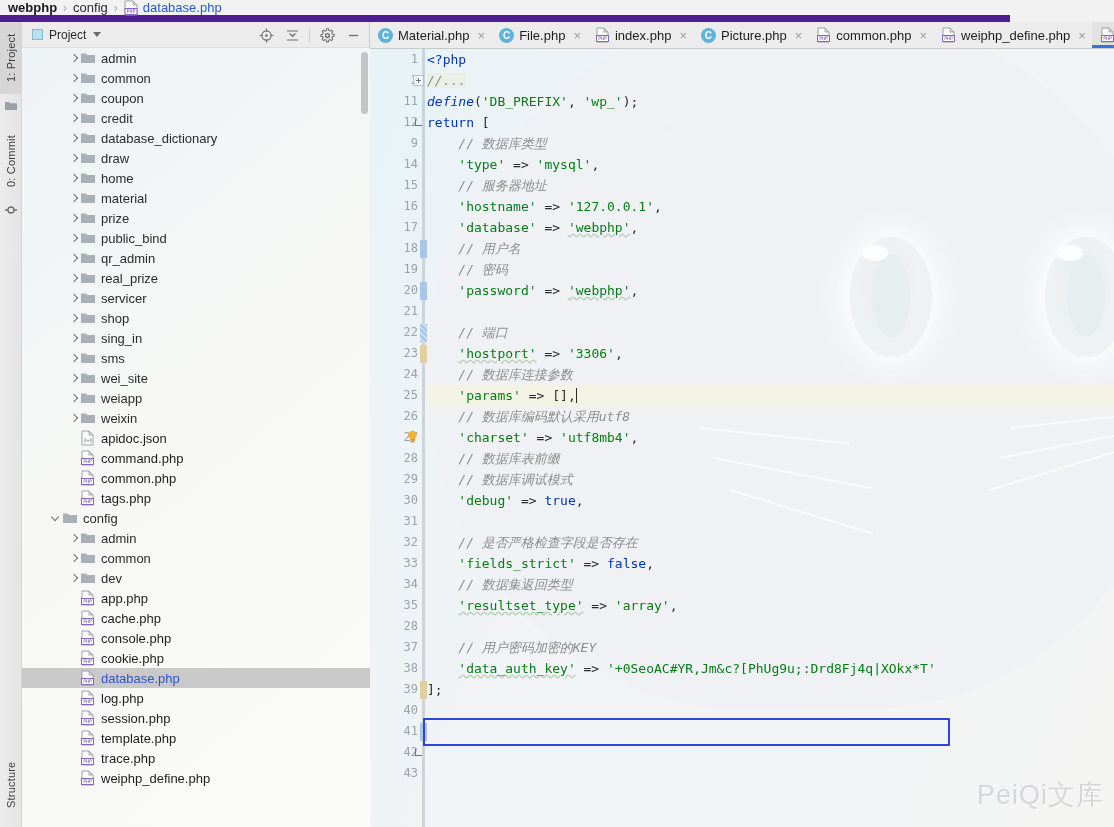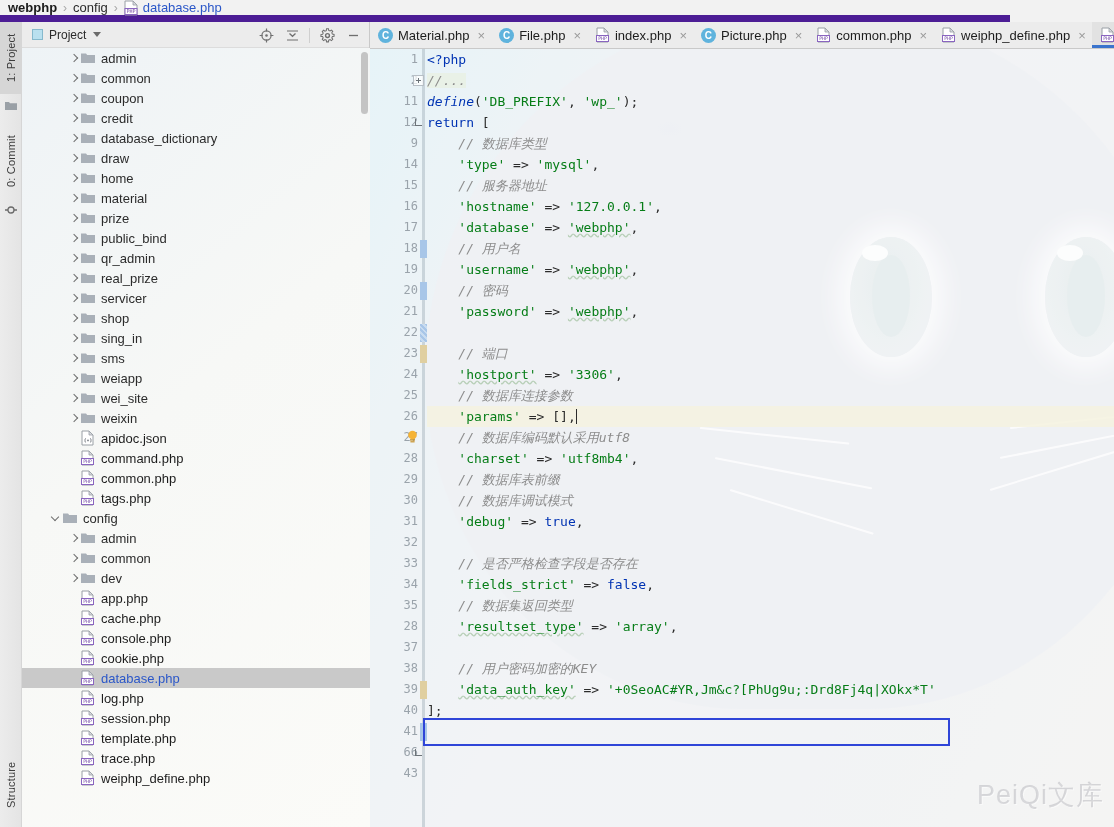--- a/index.html
+++ b/index.html
@@ -441,29 +441,29 @@
               <path d="M1 3.5h5l1.2 1.6H15V13H1z" fill="#a9b0b8"></path>
             </svg></span>
           <span class="tlabel">sms</span>
         </div>
         <div class="trow">
           <span style="display:inline-block;width:44px"></span>
           <span class="twist r"></span>
           <span class="ico"><svg width="16" height="16" viewBox="0 0 16 16">
               <path d="M1 3.5h5l1.2 1.6H15V13H1z" fill="#a9b0b8"></path>
             </svg></span>
+          <span class="tlabel">wei_site</span>
+        </div>
+        <div class="trow">
+          <span style="display:inline-block;width:44px"></span>
+          <span class="twist r"></span>
+          <span class="ico"><svg width="16" height="16" viewBox="0 0 16 16">
+              <path d="M1 3.5h5l1.2 1.6H15V13H1z" fill="#a9b0b8"></path>
+            </svg></span>
           <span class="tlabel">weiapp</span>
-        </div>
-        <div class="trow">
-          <span style="display:inline-block;width:44px"></span>
-          <span class="twist r"></span>
-          <span class="ico"><svg width="16" height="16" viewBox="0 0 16 16">
-              <path d="M1 3.5h5l1.2 1.6H15V13H1z" fill="#a9b0b8"></path>
-            </svg></span>
-          <span class="tlabel">wei_site</span>
         </div>
         <div class="trow">
           <span style="display:inline-block;width:44px"></span>
           <span class="twist r"></span>
           <span class="ico"><svg width="16" height="16" viewBox="0 0 16 16">
               <path d="M1 3.5h5l1.2 1.6H15V13H1z" fill="#a9b0b8"></path>
             </svg></span>
           <span class="tlabel">weixin</span>
         </div>
         <div class="trow tfile">
@@ -760,36 +760,35 @@
         <div class="gline">32</div>
         <div class="gline">33</div>
         <div class="gline">34</div>
         <div class="gline">35</div>
         <div class="gline">28</div>
         <div class="gline">37</div>
         <div class="gline">38</div>
         <div class="gline">39</div>
         <div class="gline">40</div>
         <div class="gline">41</div>
-        <div class="gline">66</div>
+        <div class="gline">42</div>
         <div class="gline">43</div>
       </div>
     <div class="gutter-rail"></div>
     <div class="code" id="code">
         <div class="cline"><span class="tag">&lt;?php</span></div>
         <div class="cline"><span class="cmt phpopen">//...</span></div>
         <div class="cline"><span class="k">define</span><span class="op">(</span><span class="str">'DB_PREFIX'</span><span class="op">, </span><span class="str">'wp_'</span><span class="op">);</span></div>
         <div class="cline"><span class="kw">return</span><span class="op"> [</span></div>
         <div class="cline"><span class="cmt">    // 数据库类型</span></div>
         <div class="cline"><span class="op">    </span><span class="str">'type'</span><span class="op"> =&gt; </span><span class="str">'mysql'</span><span class="op">,</span></div>
         <div class="cline"><span class="cmt">    // 服务器地址</span></div>
         <div class="cline"><span class="op">    </span><span class="str">'hostname'</span><span class="op"> =&gt; </span><span class="str">'127.0.0.1'</span><span class="op">,</span></div>
         <div class="cline"><span class="op">    </span><span class="str">'database'</span><span class="op"> =&gt; </span><span class="str sq">'webphp'</span><span class="op">,</span></div>
         <div class="cline"><span class="cmt">    // 用户名</span></div>
-        <div class="cline"><span class="op">    </span><span class="str">'username'</span><span class="op"> =&gt; </span><span class="str sq">'webphp'</span><span class="op">,</span></div>
         <div class="cline"><span class="cmt">    // 密码</span></div>
         <div class="cline"><span class="op">    </span><span class="str">'password'</span><span class="op"> =&gt; </span><span class="str sq">'webphp'</span><span class="op">,</span></div>
         <div class="cline"></div>
         <div class="cline"><span class="cmt">    // 端口</span></div>
         <div class="cline"><span class="op">    </span><span class="str sq">'hostport'</span><span class="op"> =&gt; </span><span class="str">'3306'</span><span class="op">,</span></div>
         <div class="cline"><span class="cmt">    // 数据库连接参数</span></div>
         <div class="cline hl"><span class="op">    </span><span class="str">'params'</span><span class="op"> =&gt; </span><span class="op">[],</span><span class="caret-blk"></span></div>
         <div class="cline"><span class="cmt">    // 数据库编码默认采用utf8</span></div>
         <div class="cline"><span class="op">    </span><span class="str">'charset'</span><span class="op"> =&gt; </span><span class="str">'utf8mb4'</span><span class="op">,</span></div>
         <div class="cline"><span class="cmt">    // 数据库表前缀</span></div>

